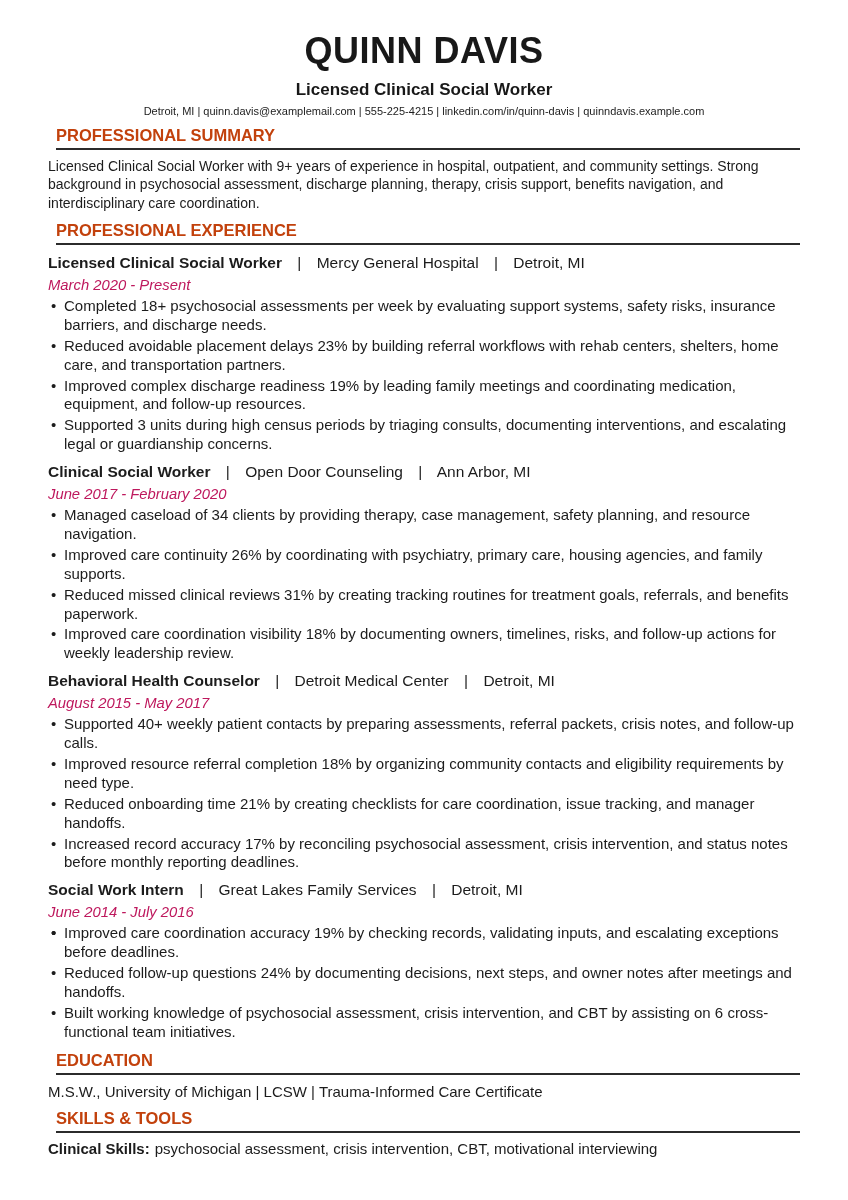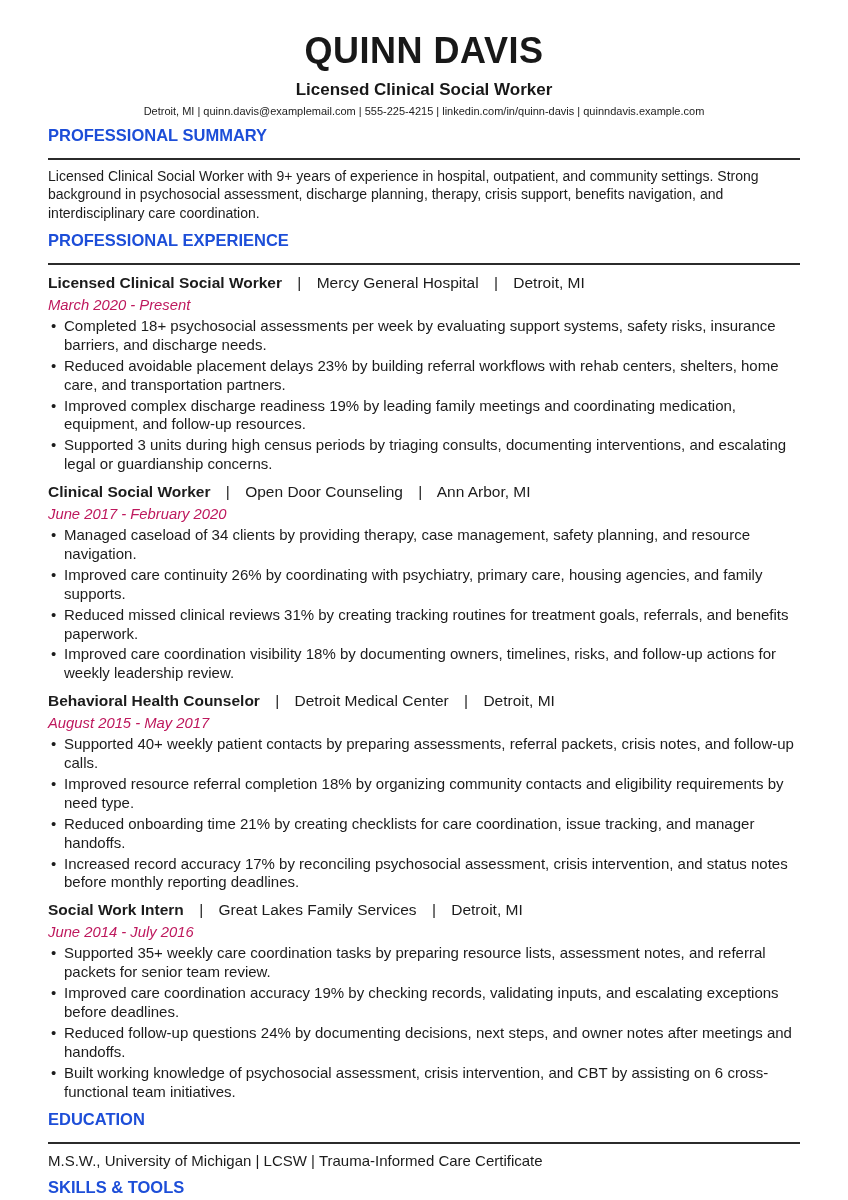--- a/index.html
+++ b/index.html
@@ -32,24 +32,25 @@
     text-align: center;
     font-size: 11px;
     margin-top: 5px;
     color: #1c1c1c;
   }
 
   
   .section-heading {
     font-size: 16.5px;
     font-weight: bold;
-    color: #1d4ed8;
+    color: #c2410c;
     border-bottom: 2px solid #2b2b2b;
-    padding-bottom: 13px;
+    padding-bottom: 3px;
     margin-top: 9px;
+    margin-left: 8px;
   }
 
   .summary-text {
     font-size: 14px;
     line-height: 1.31;
     margin-top: 7px;
     color: #1c1c1c;
   }
 
   
@@ -201,21 +202,20 @@
       <span class="pipe">|</span>
       <span class="job-company">Great Lakes Family Services</span>
       <span class="pipe">|</span>
       <span class="job-location">Detroit, MI</span>
     </div>
     <div class="job-dates">June 2014 - July 2016</div>
     <ul class="bullets">
 
     <li>
         <span class="bullet">•</span>
-        <span>Supported 35+ weekly care coordination tasks by preparing resource lists, assessment notes, and referral packets for senior team review.</span>
       </li>
             <li>
         <span class="bullet">•</span>
         <span>Improved care coordination accuracy 19% by checking records, validating inputs, and escalating exceptions before deadlines.</span>
       </li>
             <li>
         <span class="bullet">•</span>
         <span>Reduced follow-up questions 24% by documenting decisions, next steps, and owner notes after meetings and handoffs.</span>
       </li>
             <li>

